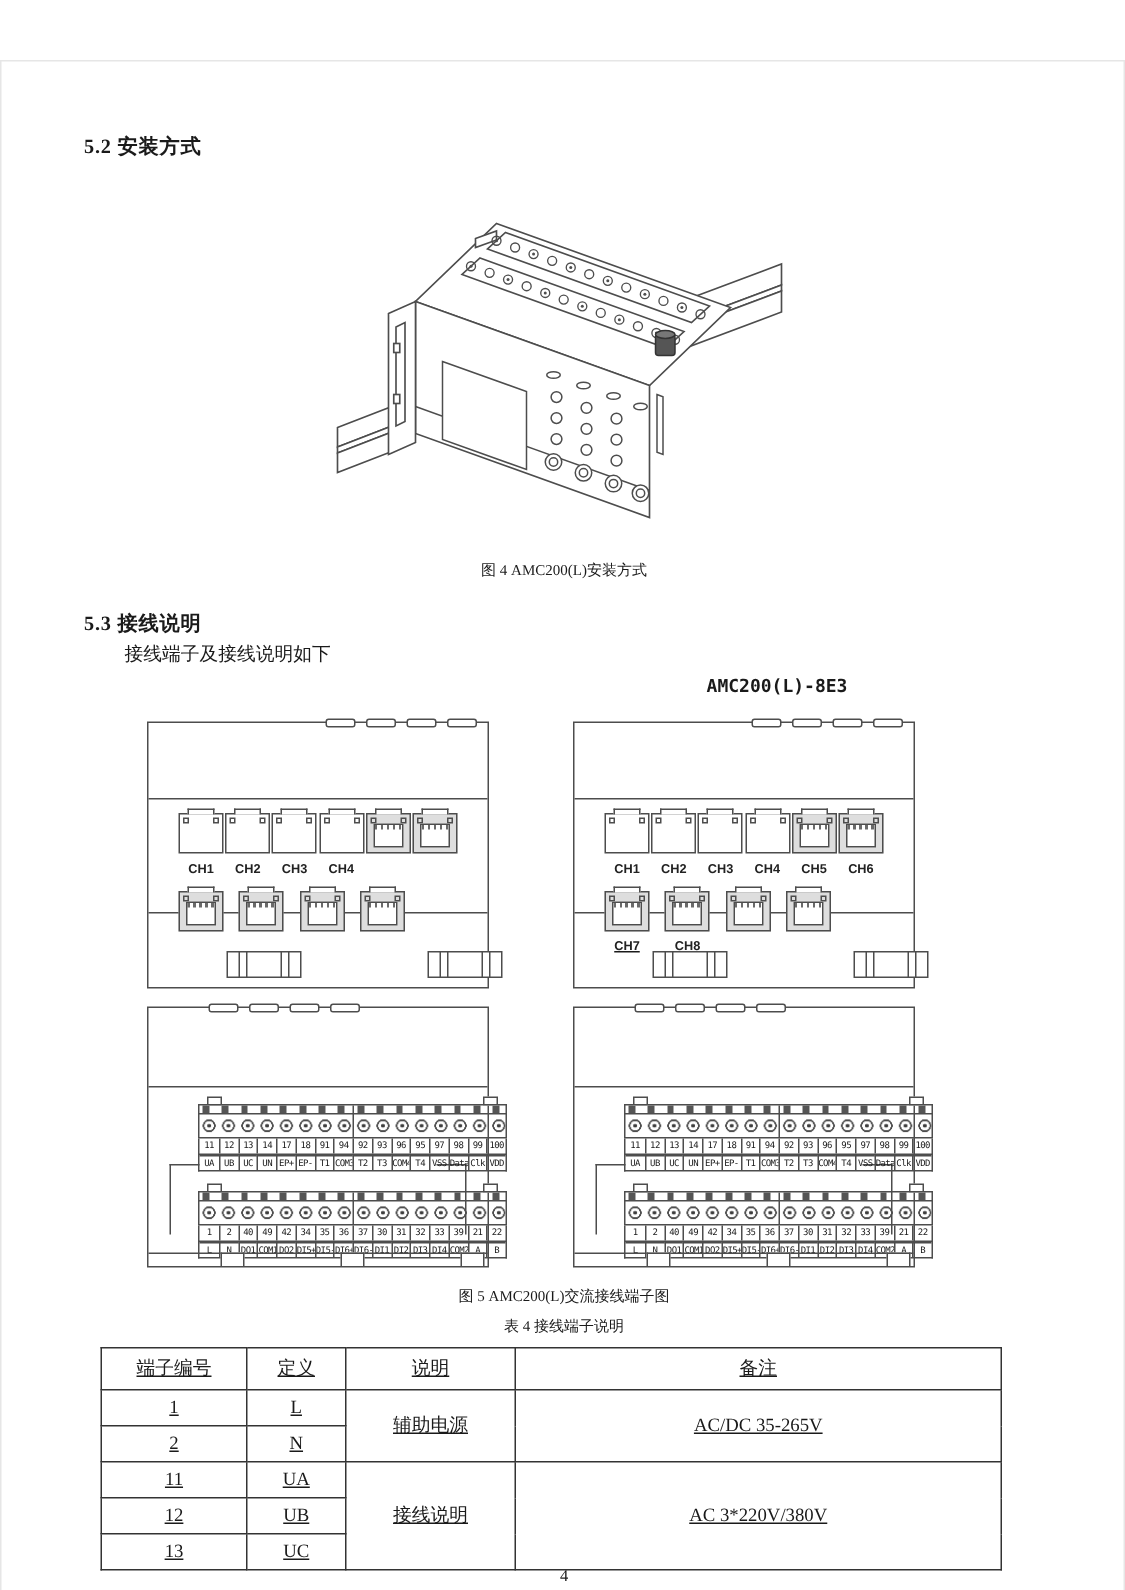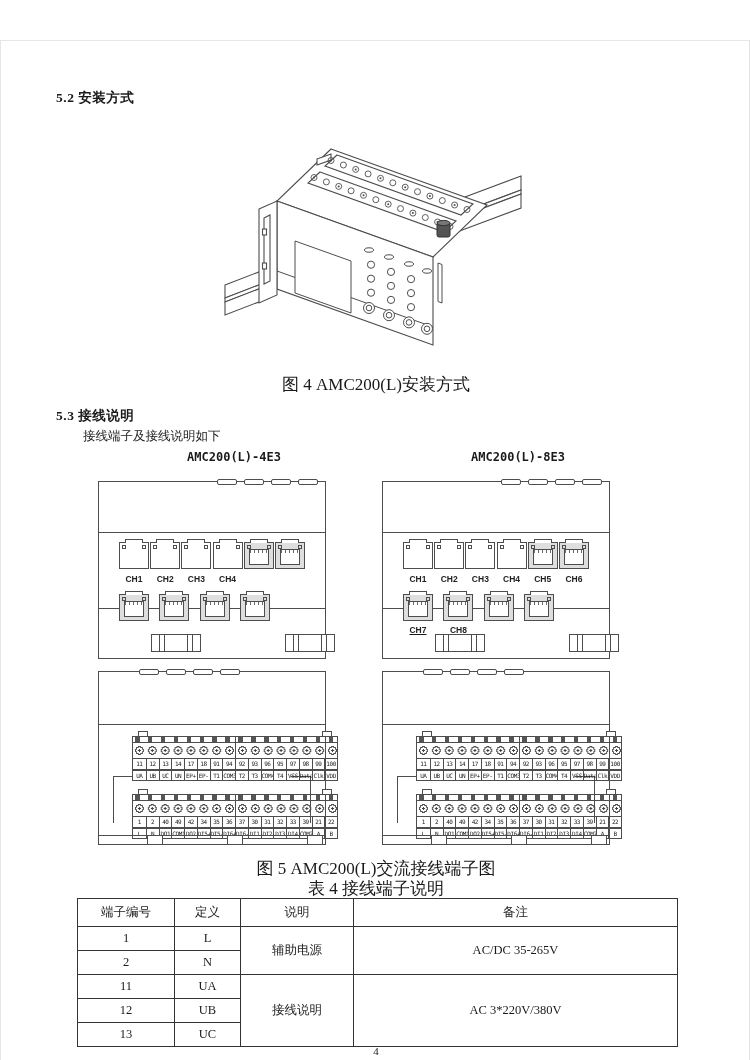--- a/index.html
+++ b/index.html
@@ -1,21 +1,21 @@
 <!DOCTYPE html>
 <html><head>
 <meta charset="utf-8">
 <style>
   html,body{margin:0;padding:0;background:#fff;}
   .page{position:relative;width:750px;height:1060px;background:#fff;border:1px solid #e6e6e6;
         box-sizing:border-box;font-family:"Liberation Serif",serif;color:#1a1a1a;overflow:hidden;margin-top:40px;}
   .abs{position:absolute;}
   .h2{font-size:13.5px;font-weight:bold;letter-spacing:.5px;}
   .body-text{font-size:12.5px;}
-  .caption{width:750px;text-align:center;font-size:17px;}
+  .caption{width:750px;text-align:center;font-size:10px;}
   .model-title{width:272px;text-align:center;font-size:12px;font-weight:bold;
                font-family:"DejaVu Sans Mono",monospace;}
   .pagenum{width:750px;text-align:center;font-size:11px;}
 
   
   .panel{position:absolute;width:228px;box-sizing:border-box;border:1.2px solid #4d4d4d;background:#fff;}
   .panel .seam{position:absolute;left:0;right:0;border-top:1px solid #4d4d4d;}
   .vent{position:absolute;top:-3px;height:6px;width:20px;border:1px solid #4d4d4d;background:#fff;border-radius:2px;box-sizing:border-box;}
   .ports-row{position:absolute;left:20px;right:20px;display:flex;justify-content:space-between;}
   .ports-row.partial{right:auto;gap:10.4px;}
@@ -48,22 +48,22 @@
   .tg span{height:10px;line-height:10px;text-align:center;overflow:hidden;font-family:"DejaVu Sans Mono",monospace;
      font-size:6px;letter-spacing:-.4px;border-left:1px solid #4d4d4d;box-sizing:border-box;white-space:nowrap;}
   .tg span:first-of-type{border-left:none;}
   .tg.lbl span{border-top:1px solid #4d4d4d;}
   .chanL{position:absolute;left:14px;top:104px;width:19px;height:46px;border-left:1px solid #4d4d4d;border-top:1px solid #4d4d4d;}
   .chanR{position:absolute;right:14px;top:104px;width:19px;height:46px;border-right:1px solid #4d4d4d;border-top:1px solid #4d4d4d;}
   .railline{position:absolute;left:0;right:0;bottom:8px;border-top:1px solid #4d4d4d;}
   .railtab{position:absolute;bottom:0;width:16px;height:9px;border:1px solid #4d4d4d;border-bottom:none;background:#fff;box-sizing:border-box;}
 
   
-  table.t4{position:absolute;left:76px;top:857px;border-collapse:collapse;table-layout:fixed;width:600px;
-     font-size:12.5px;}
+  table.t4{position:absolute;left:66px;top:857px;border-collapse:collapse;table-layout:fixed;width:600px;
+     font-size:12.5px;text-decoration:underline;}
   table.t4 th,table.t4 td{border:1px solid #333;text-align:center;font-weight:normal;padding:0;height:23px;}
   table.t4 th{height:27px;}
   table.t4 .grp td{border-top:1.4px solid #333;}
   table.t4{border:1.4px solid #333;}
   .mono{font-family:"Liberation Serif",serif;}
 </style>
 </head>
 <body>
 
 <div class="page">
@@ -175,21 +175,20 @@
         <rect x="218" y="106" width="13" height="14" rx="2" fill="#555" stroke="#333"></rect>
         <ellipse cx="224.5" cy="106" rx="6.5" ry="2.6" fill="#777" stroke="#333"></ellipse>
       </g>
     </svg>
   </div>
   <div class="abs caption" style="top:332px;">图 4 AMC200(L)安装方式</div>
 
   <div class="abs h2" style="left:55px;top:366px;">5.3 接线说明</div>
   <div class="abs body-text" style="left:82px;top:387px;">接线端子及接线说明如下</div>
 
-  <div class="abs model-title" style="left:97px;top:409px;">AMC200(L)-4E3</div>
   <div class="abs model-title" style="left:381px;top:409px;">AMC200(L)-8E3</div>
 
   <div class="panel" style="left:97px;top:440px;height:178px;">
     <div class="vent" style="left:118px;"></div>
       <div class="vent" style="left:145px;"></div>
     <div class="vent" style="left:172px;"></div>
       <div class="vent" style="left:199px;"></div>
     <div class="seam" style="top:50px;"></div>
     <div class="ports-row" style="top:60px;">
       <div class="port">

